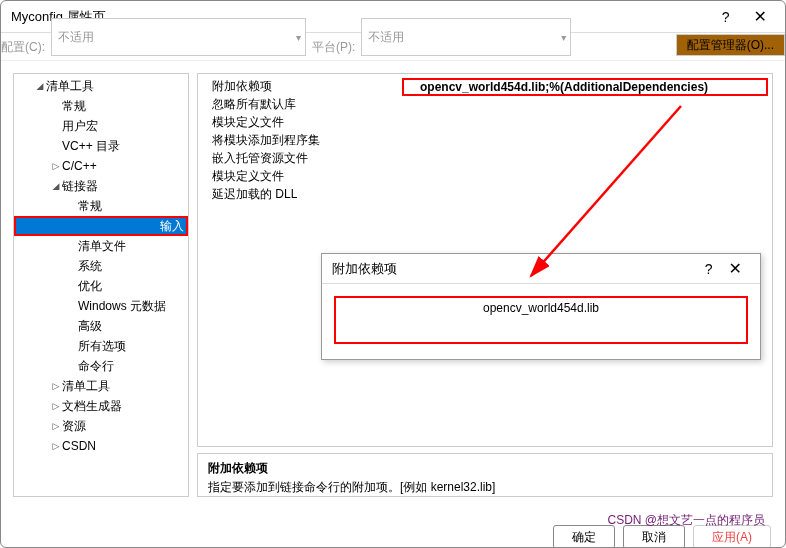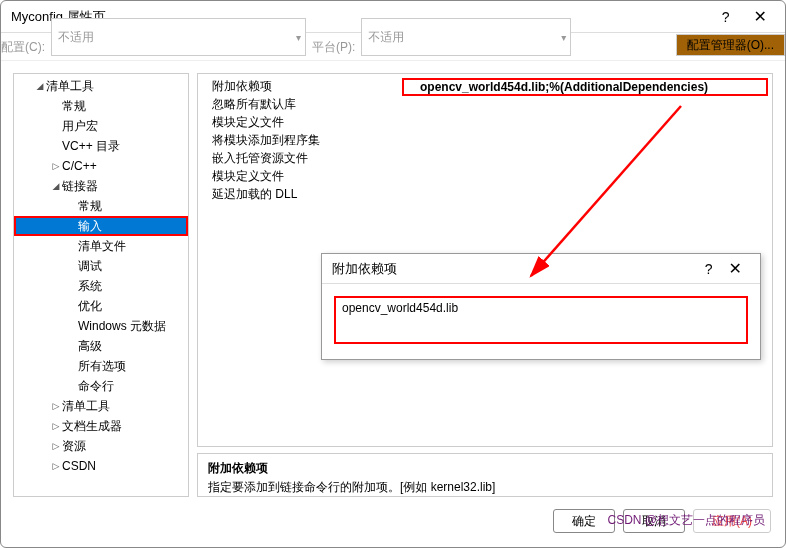--- a/index.html
+++ b/index.html
@@ -18,46 +18,46 @@
     .sel1 { width: 255px; }
     .sel2 { width: 210px; }
     .config-mgr-btn { height: 22px; border: 1px solid #ccc; background: #a16207; padding: 0 10px; font-size: 12px; }
     
     .main { display: flex; height: 448px; padding: 12px; gap: 8px; }
     
     .tree { width: 176px; border: 1px solid #ccc; overflow-y: auto; background: #fff; padding: 2px 0; }
     .tree-item { height: 20px; display: flex; align-items: center; padding: 0 4px; cursor: pointer; white-space: nowrap; }
     .tree-item .tw { display: inline-block; width: 12px; text-align: center; font-size: 9px; color: #555; }
     .tree-item.selected { background: #0078d4; color: #fff; }
-    .tree-item.highlighted { outline: 2px solid #ff0000; outline-offset: -2px; }
+    .tree-item.highlighted { outline: 2px solid #ff0000; outline-offset: -2px; justify-content: flex-end; }
     .ind1 { padding-left: 20px; }
     .ind2 { padding-left: 36px; }
     .ind3 { padding-left: 52px; }
     
     .right-panel { flex: 1; display: flex; flex-direction: column; gap: 6px; }
     .prop-container { flex: 1; border: 1px solid #ccc; padding: 4px; position: relative; }
     .prop-grid { width: 100%; }
     .prop-row { display: flex; height: 18px; }
     .prop-label { width: 200px; padding-left: 10px; }
     .prop-value { flex: 1; padding-left: 16px; }
     .prop-value.highlighted { border: 2px solid #ff0000; font-weight: bold; }
     
     .desc-box { border: 1px solid #ccc; padding: 6px 10px; height: 44px; }
     .desc-title { font-weight: bold; margin-bottom: 2px; }
     
-    .dialog-btns { height: 40px; display: flex; justify-content: flex-end; align-items: flex-start; gap: 8px; padding: 0 14px; }
+    .dialog-btns { height: 40px; display: flex; justify-content: flex-end; align-items: flex-end; gap: 8px; padding: 0 14px; }
     .btn { height: 24px; border: 1px solid #888; background: #fff; padding: 0 18px; font-size: 12px; border-radius: 3px; }
     .btn.disabled { color: #ef4444; border-color: #ccc; }
     
     .popup { position: absolute; left: 320px; top: 252px; width: 440px; background: #fff; border: 1px solid #999; box-shadow: 2px 2px 6px rgba(0,0,0,0.2); z-index: 10; }
     .popup-title { height: 30px; display: flex; align-items: center; padding: 0 10px; border-bottom: 1px solid #ddd; }
     .popup-title-text { flex: 1; font-size: 13px; }
     .popup-body { padding: 12px; }
     .popup-textarea { width: 100%; height: 48px; border: 1px solid #999; padding: 3px 6px; font-size: 12px; resize: none; overflow-x: scroll; overflow-y: hidden; white-space: nowrap; }
-    .popup-textarea.highlighted { border: 2px solid #ff0000; }
+    .popup-textarea.highlighted { border: 2px solid #ff0000; text-align: center; }
     
     .arrow { position: absolute; z-index: 15; pointer-events: none; }
     
     .watermark { position: absolute; right: 20px; bottom: 18px; color: #701a75; font-size: 12px; z-index: 5; }
   </style>
 </head>
 <body>
 
 <div class="titlebar">
   <div class="titlebar-title">Myconfig 属性页</div>
@@ -112,24 +112,20 @@
         <span class="tw"></span>
         <span>常规</span>
       </div>
     <div class="tree-item ind3 selected highlighted">
         <span class="tw"></span>
         <span>输入</span>
       </div>
     <div class="tree-item ind3">
         <span class="tw"></span>
         <span>清单文件</span>
-      </div>
-    <div class="tree-item ind3">
-        <span class="tw"></span>
-        <span>调试</span>
       </div>
     <div class="tree-item ind3">
         <span class="tw"></span>
         <span>系统</span>
       </div>
     <div class="tree-item ind3">
         <span class="tw"></span>
         <span>优化</span>
       </div>
     <div class="tree-item ind3">

